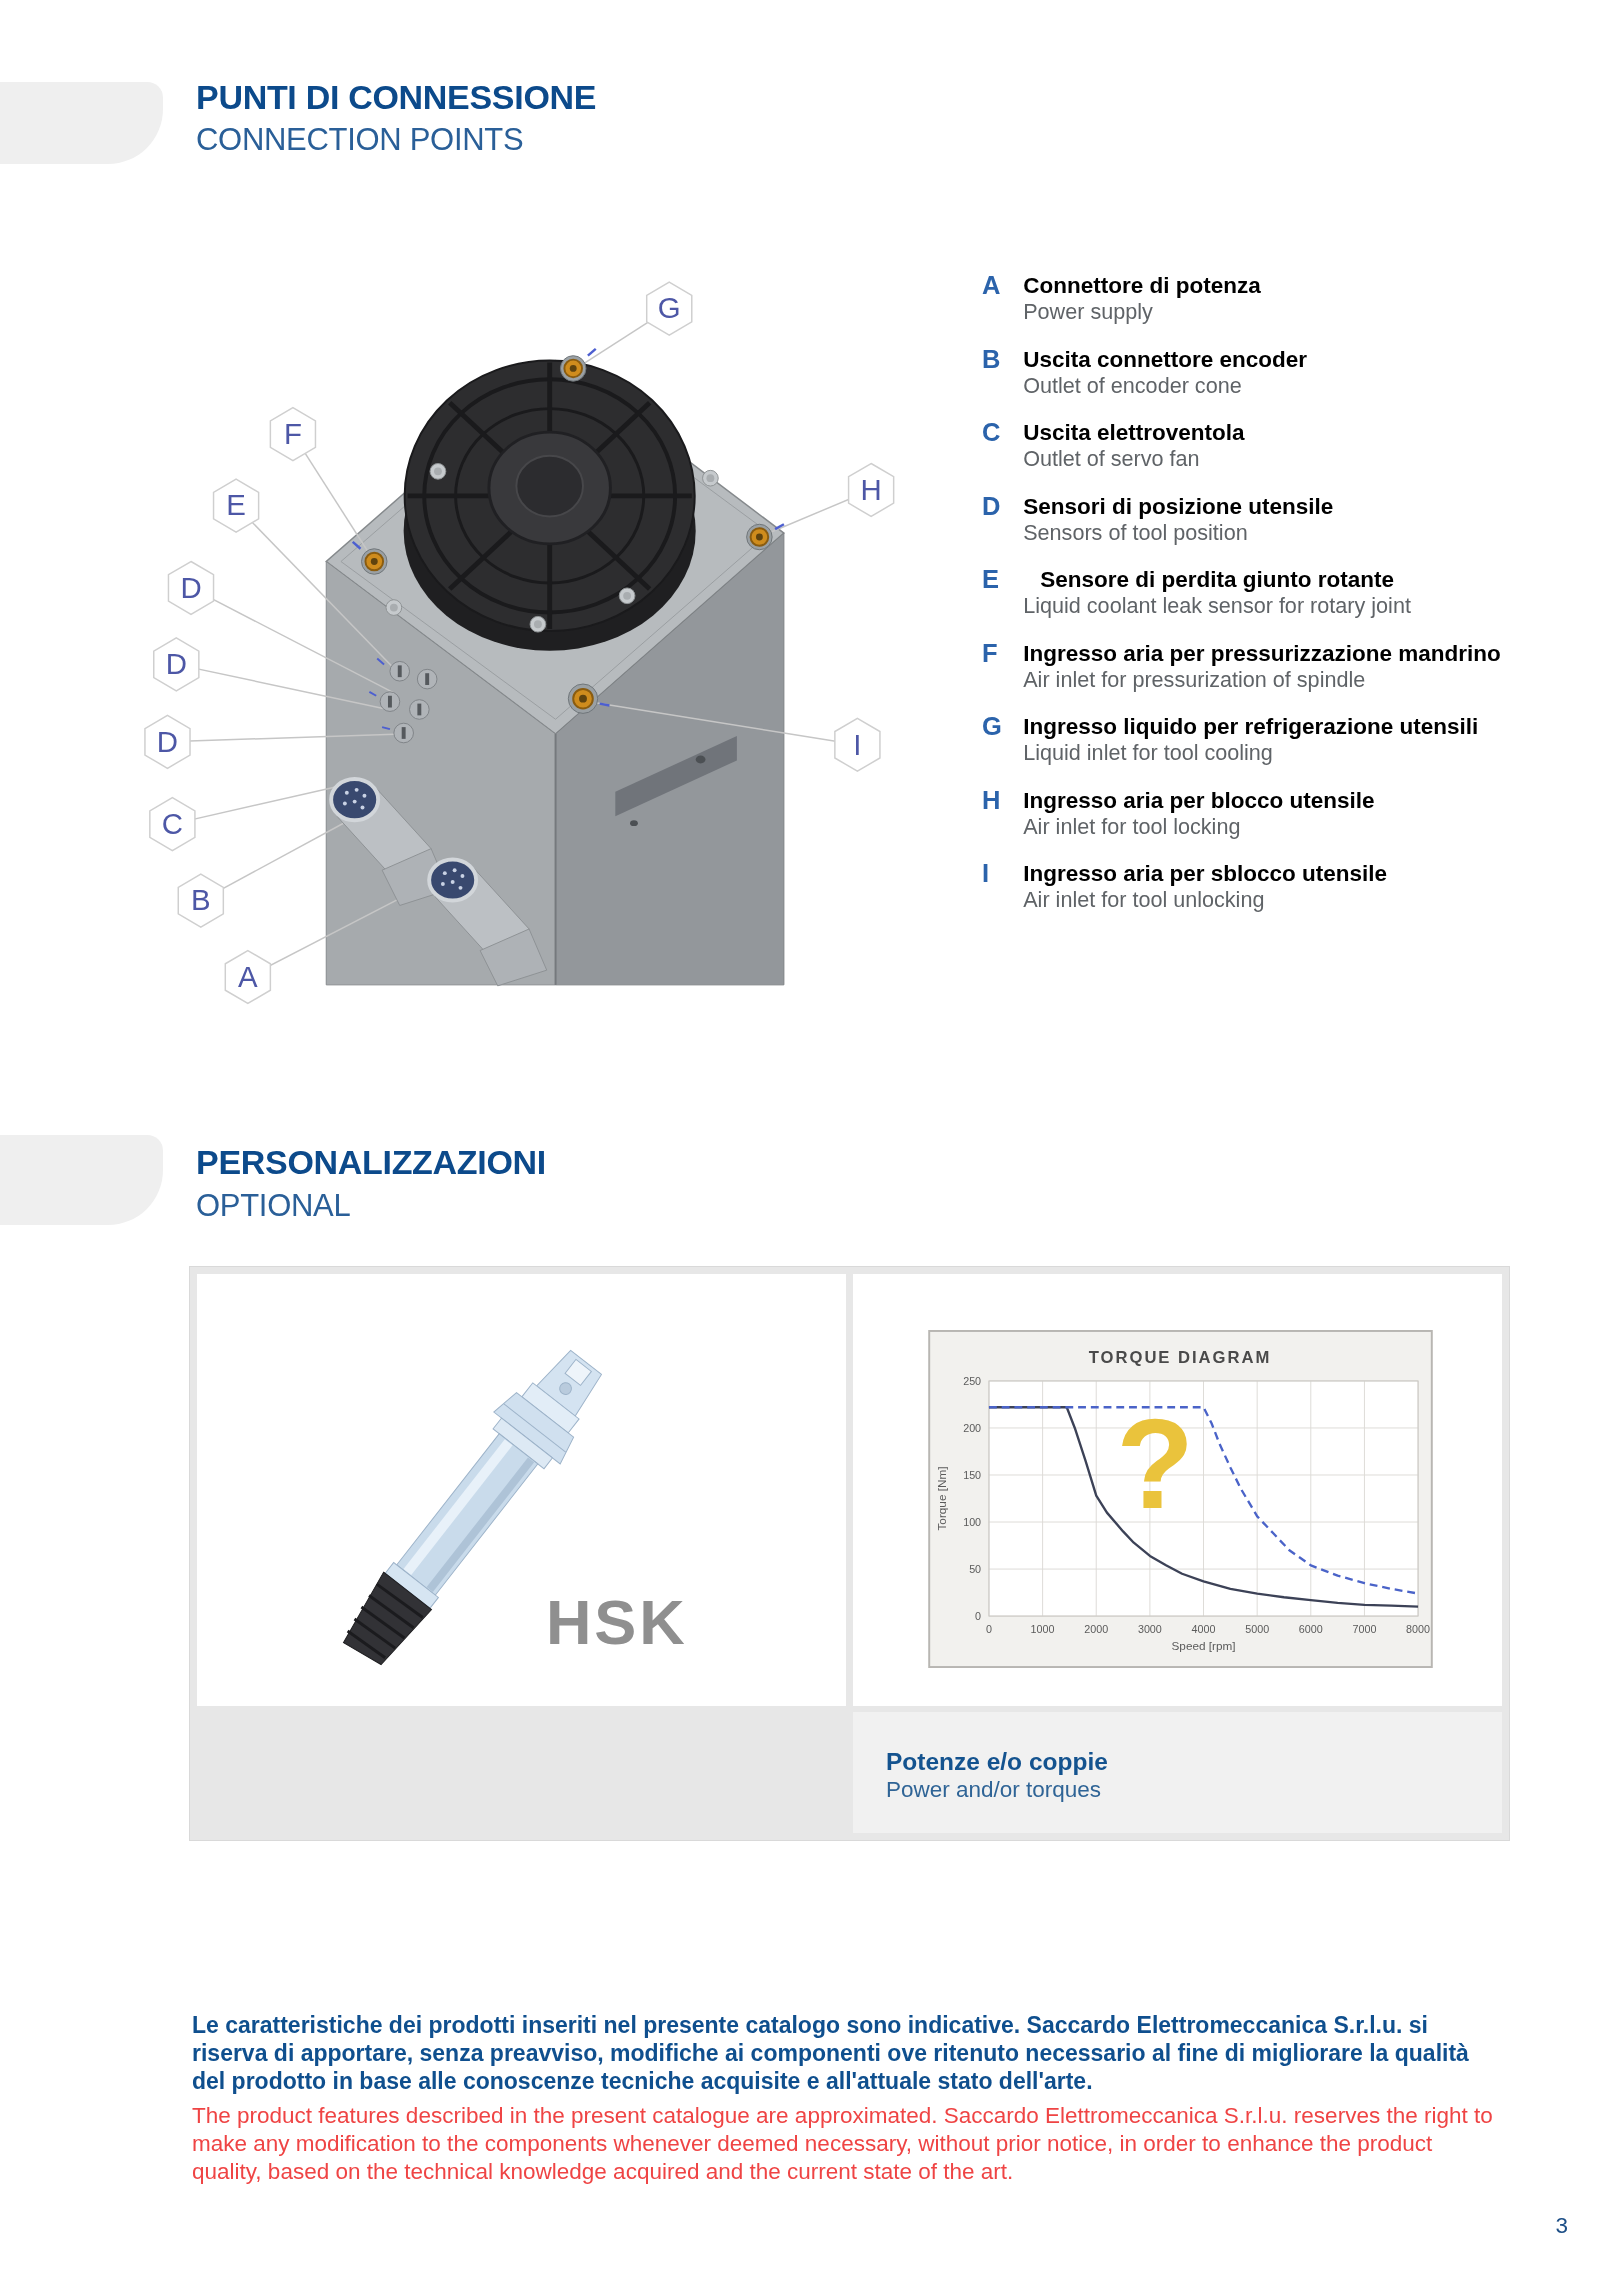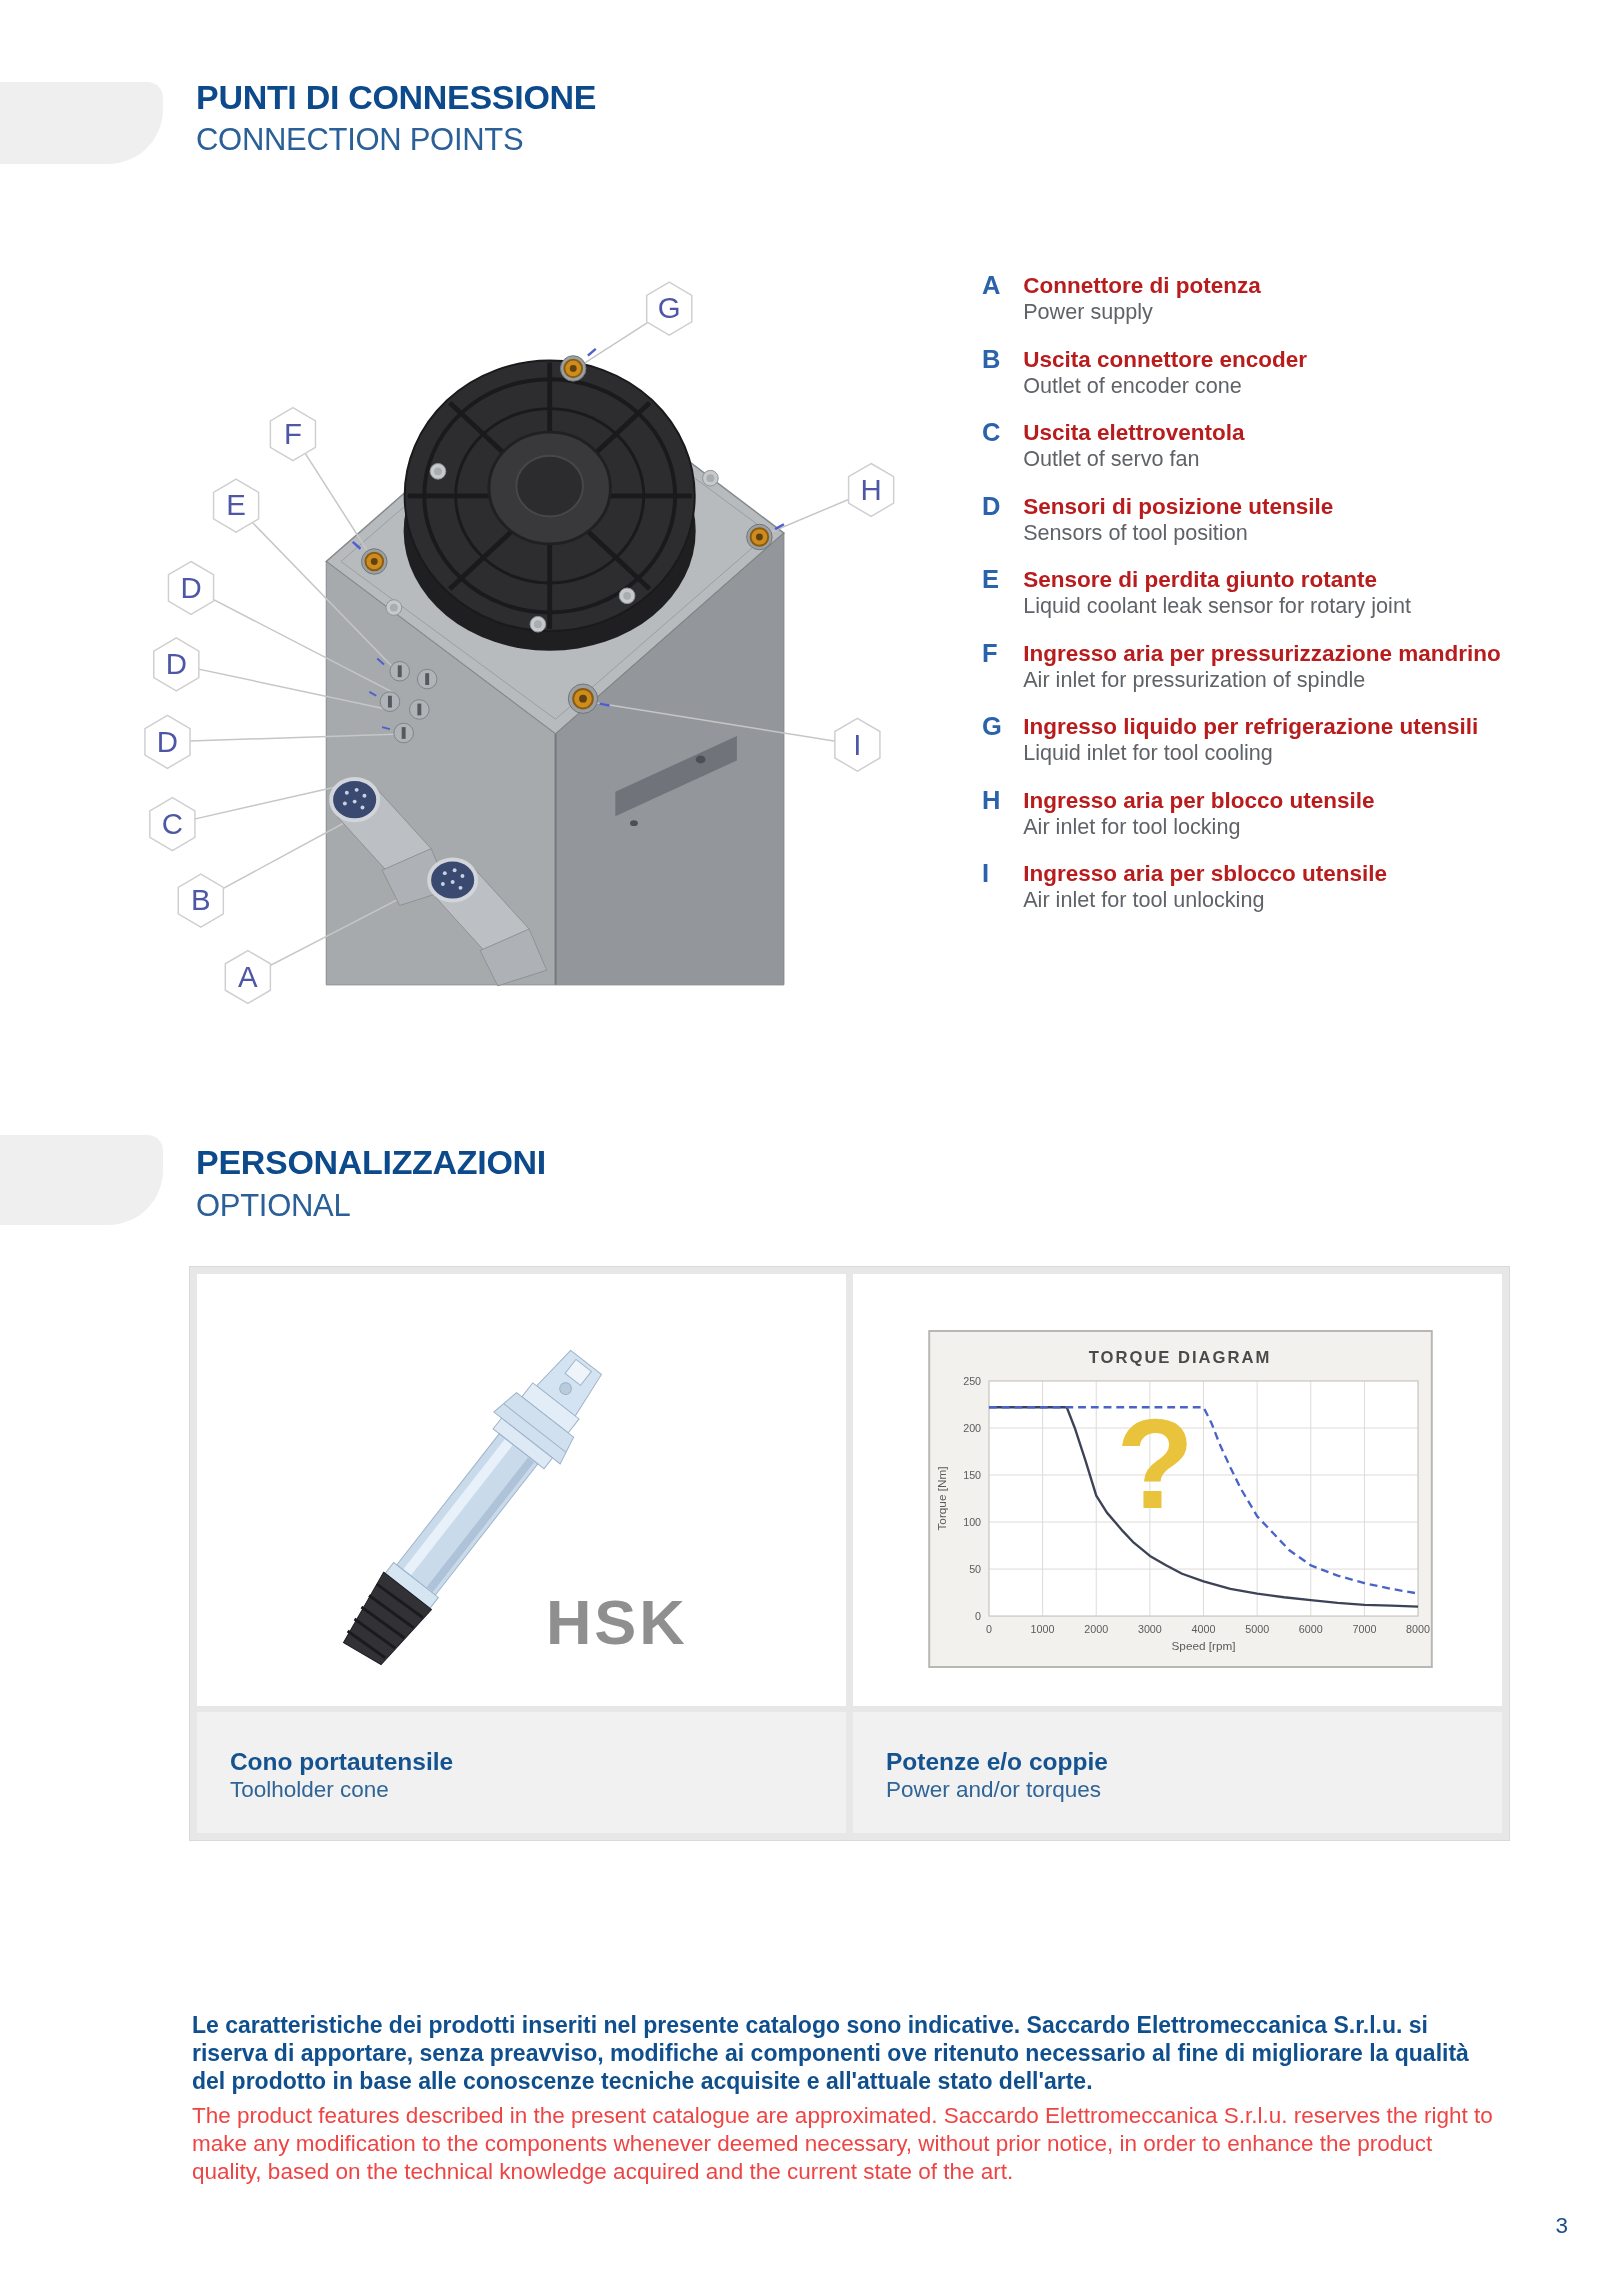--- a/index.html
+++ b/index.html
@@ -25,21 +25,21 @@
   #h2-it{top:1143px;} #h2-en{top:1188px;text-align:right;}
 
   
   .cp-list{position:absolute;left:982px;top:272px;width:529px;}
   .cp-item{display:flex;margin-bottom:19.6px;}
   .cp-letter{
     width:25.5px;margin-right:15.7px;font-size:25.5px;font-weight:700;color:#2b63ab;
     line-height:27.4px;flex:none;
   }
   .cp-texts{display:flex;flex-direction:column;}
-  .cp-it{font-size:22.5px;font-weight:700;color:#b91c1c;line-height:27.4px;white-space:nowrap;}
+  .cp-it{font-size:22.5px;font-weight:700;color:#000000;line-height:27.4px;white-space:nowrap;text-align:center;}
   .cp-en{font-size:21.6px;font-weight:400;color:#5f6367;line-height:26.5px;white-space:nowrap;}
 
   
   #diagram-svg{position:absolute;left:137px;top:243px;}
   #diagram-svg text{font-family:"Liberation Sans",sans-serif;}
 
   
   .optional-grid{
     position:absolute;left:189px;top:1266px;width:1321px;height:575px;
     background:#e7e7e7;border:1px solid #d9d9d9;box-sizing:border-box;
@@ -349,24 +349,20 @@
             <g stroke="#1b1b1e" stroke-width="3">
               <line x1="141" y1="320" x2="199" y2="318"></line>
               <line x1="142" y1="334" x2="198" y2="332"></line>
               <line x1="143" y1="348" x2="197" y2="346"></line>
               <line x1="145" y1="362" x2="196" y2="360"></line>
               <line x1="147" y1="376" x2="194" y2="374"></line>
             </g>
           </g>
         </svg>
         <div id="hsk-label">HSK</div>
-      </div>
-      <div class="opt-caption">
-        <div class="cap-it">Cono portautensile</div>
-        <div class="cap-en">Toolholder cone</div>
       </div>
     </div>
     <div class="opt-card">
       <div class="opt-image">
         <svg id="torque-svg" width="505" height="338" viewBox="0 0 515 345">
             <rect x="1" y="1" width="513" height="343" fill="#f2f1ee" stroke="#b8b6b2" stroke-width="2"></rect>
             <rect x="62" y="52" width="438" height="240" fill="#ffffff"></rect>
             <line x1="62" y1="52" x2="62" y2="292" stroke="#dddbd7" stroke-width="1"></line>
             <text x="62" y="309" text-anchor="middle" font-size="11" fill="#5b5b5b">0</text>
             <line x1="116.75" y1="52" x2="116.75" y2="292" stroke="#dddbd7" stroke-width="1"></line>

